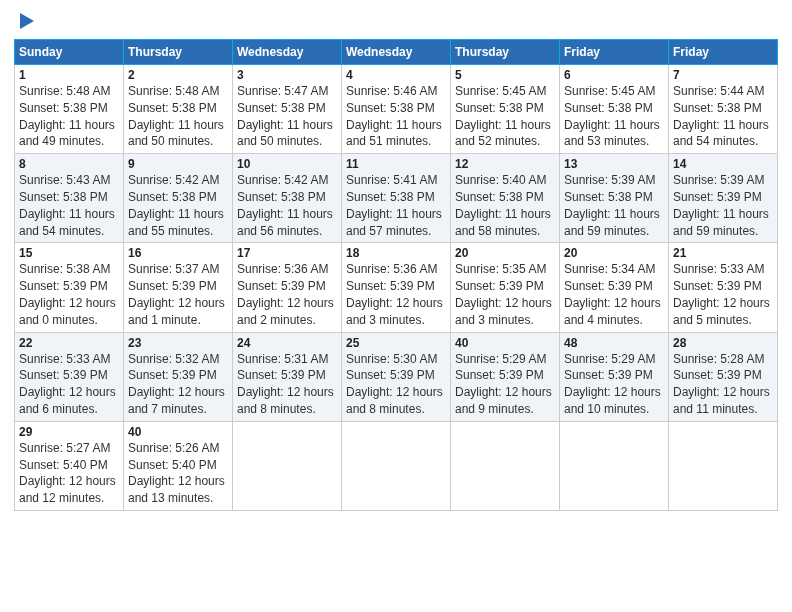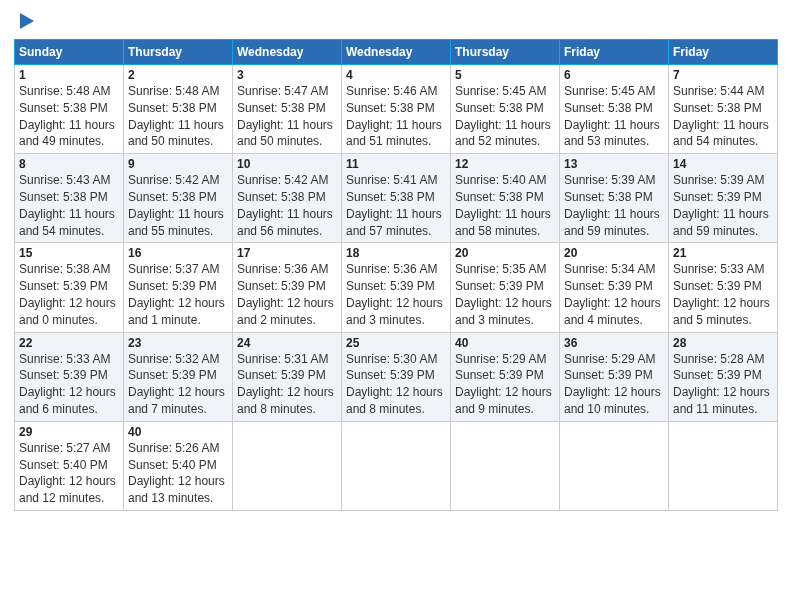--- a/index.html
+++ b/index.html
@@ -328,21 +328,21 @@
       </td>
           <td>
         <span class="day-num">40</span>
         <div class="day-info">
           Sunrise: 5:29 AM<br>
           Sunset: 5:39 PM<br>
           Daylight: 12 hours and 9 minutes.
         </div>
       </td>
           <td>
-        <span class="day-num">36</span>
+        <span class="day-num">48</span>
         <div class="day-info">
           Sunrise: 5:29 AM<br>
           Sunset: 5:39 PM<br>
           Daylight: 12 hours and 10 minutes.
         </div>
       </td>
           <td>
         <span class="day-num">28</span>
         <div class="day-info">
           Sunrise: 5:28 AM<br>

